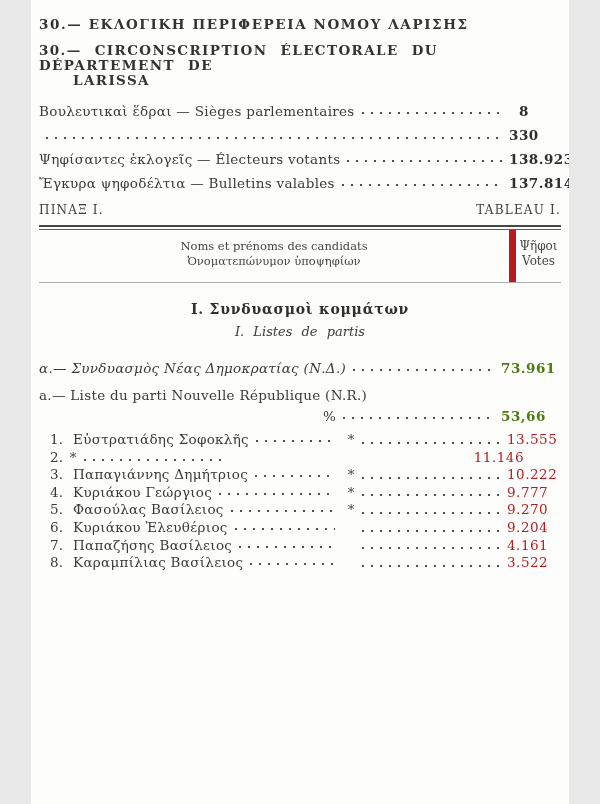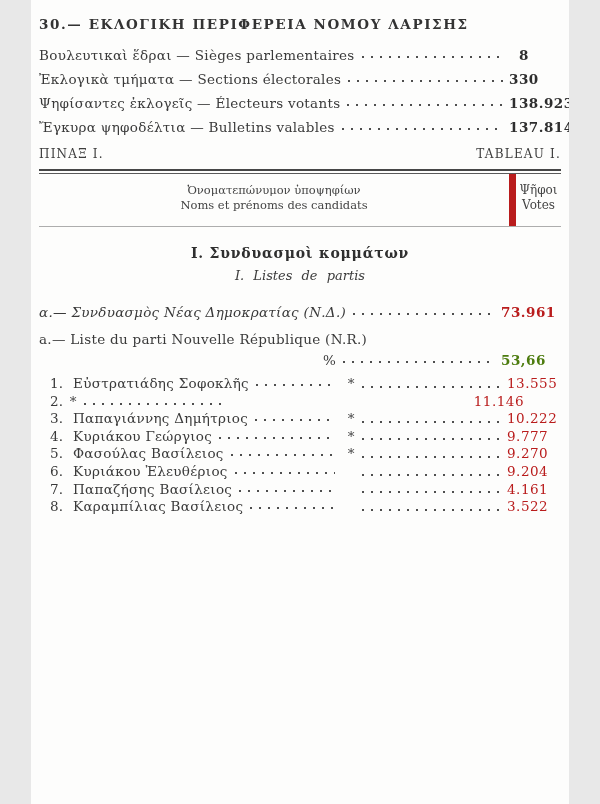--- a/index.html
+++ b/index.html
@@ -50,53 +50,56 @@
     margin-top:18px;text-align:center;font-size:14px;font-weight:bold;
     letter-spacing:0.8px;color:#2f2f2f;
   }
   .section-fr{
     margin-top:7px;text-align:center;font-size:13px;font-style:italic;
     word-spacing:5px;color:#3c3c3c;
   }
   .party-row{display:flex;align-items:baseline;height:20px;margin-top:21px;padding:0 43px 0 8px;font-size:13.5px;}
   .party-inner{display:flex;align-items:baseline;width:462px;flex:none;}
   .party-label{white-space:nowrap;letter-spacing:0.3px;font-style:italic;}
-  .party-value{flex:1;text-align:center;font-weight:bold;color:#b91c1c;letter-spacing:0.5px;}
+  .party-value{flex:1;text-align:center;font-weight:bold;color:#4d7c0f;letter-spacing:0.5px;}
   .party-fr{margin:7px 8px 0 8px;font-size:13.5px;letter-spacing:0.3px;height:20px;}
   .pct-row{display:flex;align-items:baseline;height:20px;margin-top:1px;padding:0 43px 0 8px;font-size:13.5px;}
   .pct-inner{display:flex;align-items:baseline;width:462px;flex:none;padding-left:284px;box-sizing:border-box;}
   .pct-value{flex:1;text-align:right;font-weight:bold;color:#4d7c0f;letter-spacing:0.5px;}
   .candidates{margin-top:3px;}
   .crow{display:flex;align-items:baseline;height:17.6px;padding:0 45px 0 8px;font-size:13.5px;}
   .c-num{width:24px;flex:none;text-align:right;}
   .c-nameblock{display:flex;align-items:baseline;width:268px;flex:none;margin-left:10px;}
   .c-name{white-space:nowrap;letter-spacing:0.3px;}
   .c-star{width:20px;flex:none;text-align:center;color:#444;}
   .lead2{flex:none;width:140px;margin-left:0;}
   .c-votes{flex:1;text-align:right;color:#b91c1c;letter-spacing:0.5px;}
 </style>
 </head>
 <body>
 
 <div class="page">
 
   <div class="title-gr">30.— ΕΚΛΟΓΙΚΗ ΠΕΡΙΦΕΡΕΙΑ ΝΟΜΟΥ ΛΑΡΙΣΗΣ</div>
 
+  <div class="title-fr">
+    <span>30.— CIRCONSCRIPTION ÉLECTORALE DU DÉPARTEMENT DE</span>
+    <span class="line2">LARISSA</span>
+  </div>
 
   <div class="stats">
     <div class="stat-row">
       <span class="stat-inner">
           <span class="stat-label">Βουλευτικαὶ ἕδραι — Sièges parlementaires</span>
           <span class="leader"></span>
         </span>
       <span class="stat-value">8</span>
     </div>
     <div class="stat-row">
       <span class="stat-inner">
-          <span class="stat-label">Ἐκλογικὰ τμήματα — Sections électorales</span>
           <span class="leader"></span>
         </span>
       <span class="stat-value">330</span>
     </div>
     <div class="stat-row">
       <span class="stat-inner">
           <span class="stat-label">Ψηφίσαντες ἐκλογεῖς — Électeurs votants</span>
           <span class="leader"></span>
         </span>
       <span class="stat-value">138.923</span>
@@ -112,22 +115,22 @@
 
   <div class="tbl-caption">
     <span>ΠΙΝΑΞ Ι.</span>
     <span>TABLEAU I.</span>
   </div>
 
   <div class="double-rule"></div>
 
   <div class="tbl-header">
     <div class="th-left">
+      <div>Noms et prénoms des candidats</div>
       <div>Ὀνοματεπώνυμον ὑποψηφίων</div>
-      <div>Noms et prénoms des candidats</div>
     </div>
     <div class="th-right">
       <div>Ψῆφοι</div>
       <div>Votes</div>
     </div>
   </div>
 
   <div class="single-rule"></div>
 
   <div class="section-gr">Ι. Συνδυασμοὶ κομμάτων</div>

